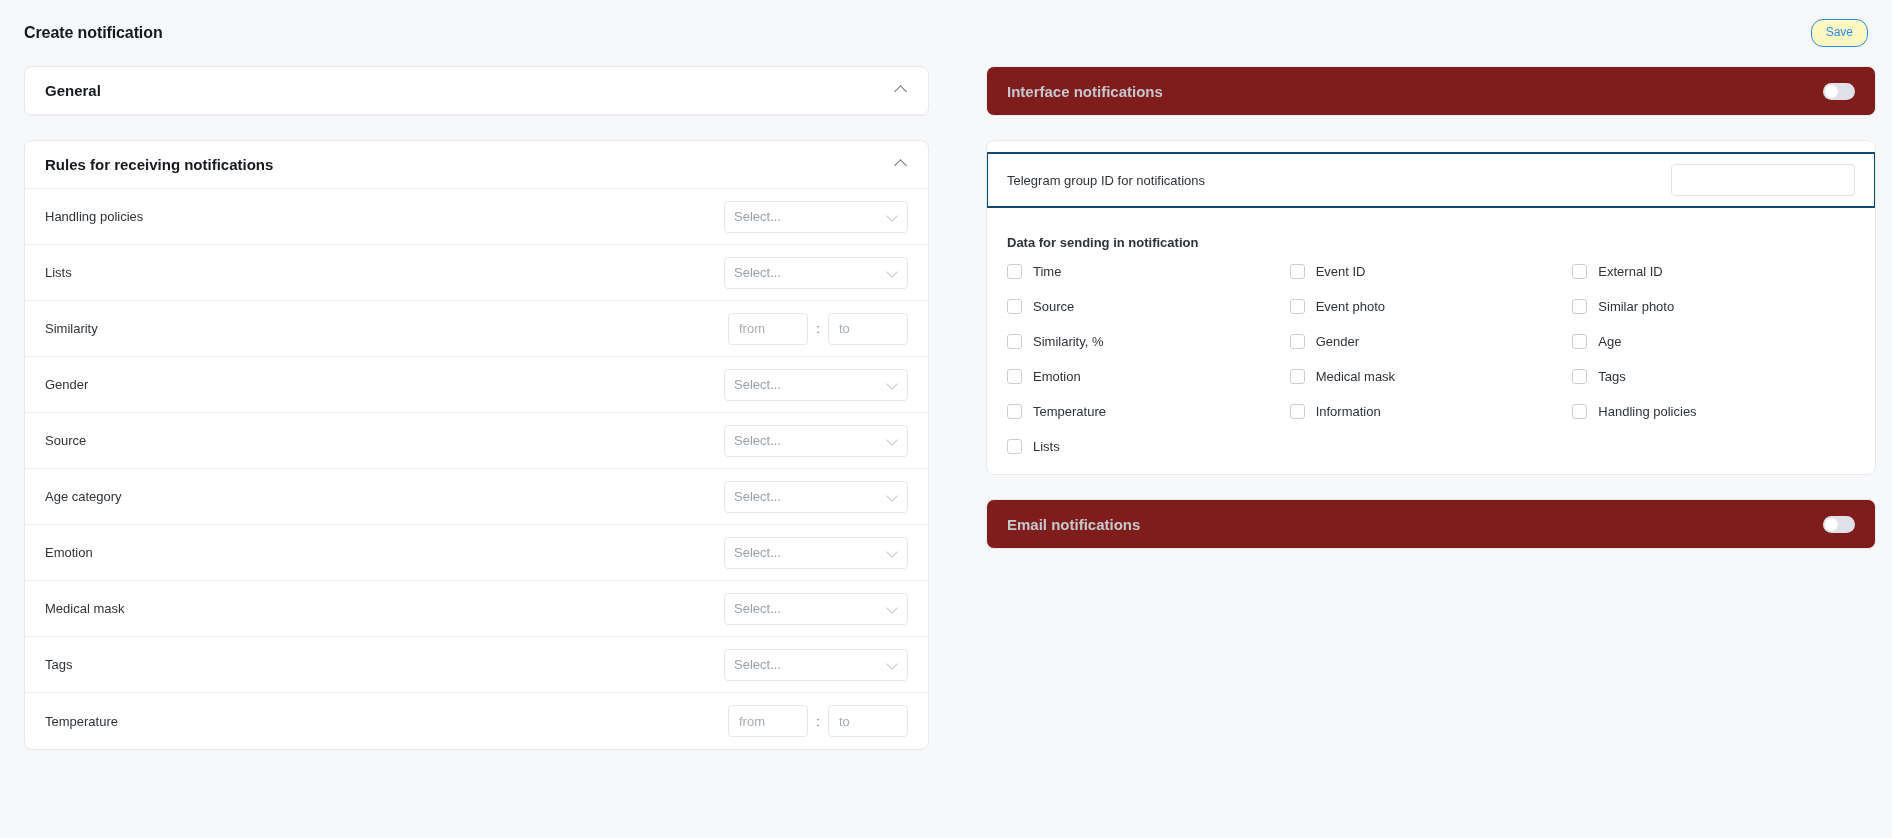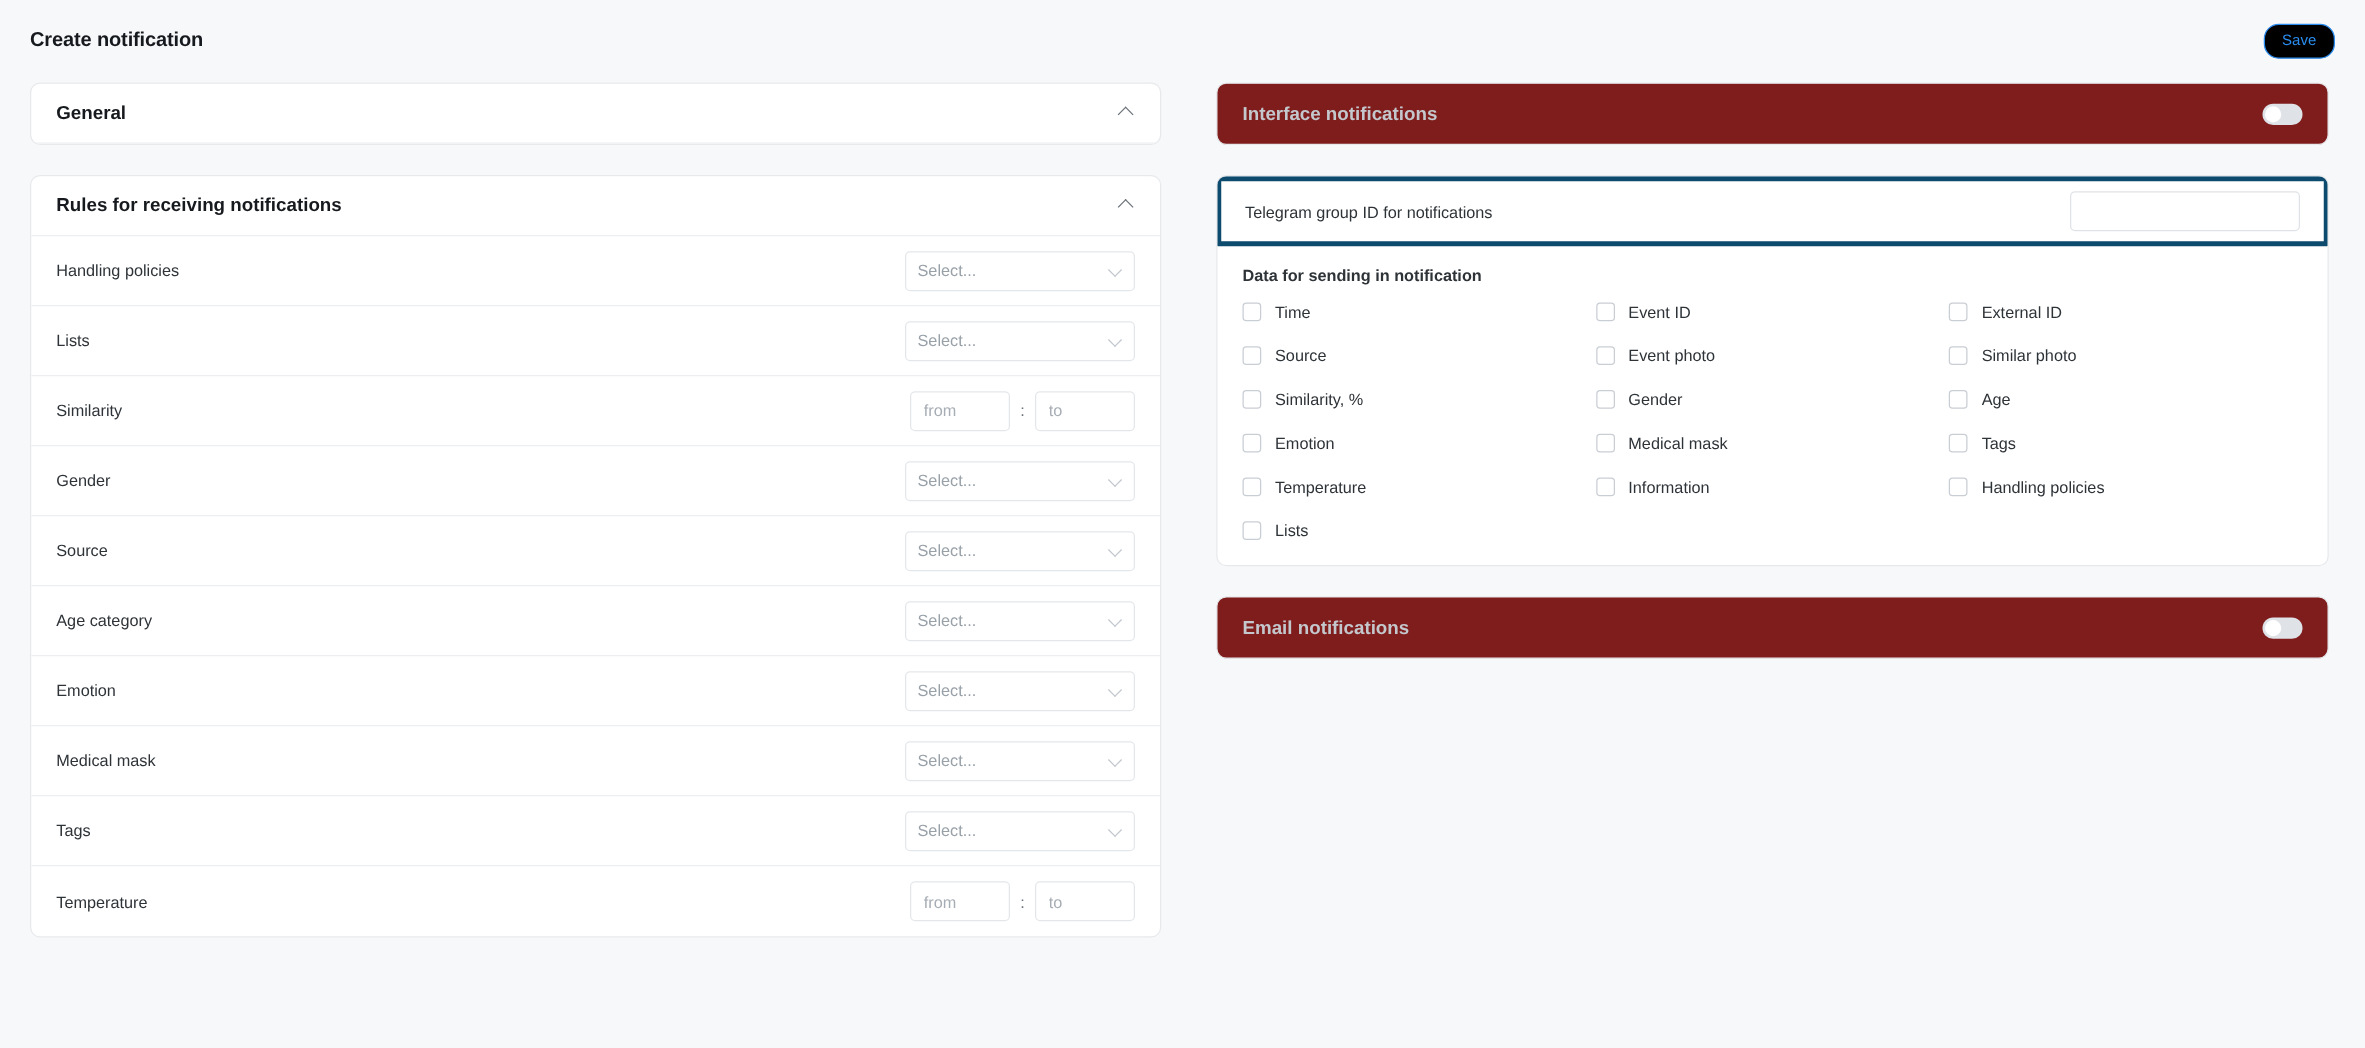--- a/index.html
+++ b/index.html
@@ -24,33 +24,33 @@
   }
   .page-title {
     font-size: 16px;
     font-weight: bold;
     color: #16191d;
     letter-spacing: -0.1px;
   }
   .save-button {
     border: 1px solid #2b8cf0;
     color: #2b8cf0;
-    background: #000000;
+    background: #fef9c3;
     border-radius: 12px;
     font-size: 12px;
     padding: 6px 14px;
     cursor: pointer;
     font-family: "Liberation Sans", sans-serif;
     line-height: 1.1;
   }
 
   
   .body-cols {
     display: flex;
-    gap: 44px;
+    gap: 57px;
     padding: 0 24px;
     align-items: flex-start;
   }
   .col-left { width: 905px; flex: 0 0 905px; }
   .col-right { width: 890px; flex: 0 0 890px; }
 
   .card {
     background: #ffffff;
     border: 1px solid #e7e9ec;
     border-radius: 8px;
@@ -184,23 +184,23 @@
     width: 13px; height: 13px;
     border-radius: 50%;
     background: #ffffff;
   }
   .toggle.on { background: #1f8ff5; }
   .toggle.on .knob { left: 17px; }
   .toggle.disabled { background: #dfe2e6; }
 
   
   .row.highlighted {
-    border: 4px solid #0c4a6e;
+    border: 2px solid #0c4a6e;
     border-radius: 2px;
-    margin: 0 -1px;
+    margin: 11px -1px;
     padding: 0 19px;
     min-height: 56px;
   }
 
   
   .checks-section { padding: 16px 20px 20px 20px; }
   .checks-title {
     font-size: 13px;
     font-weight: bold;
     color: #2e3338;

